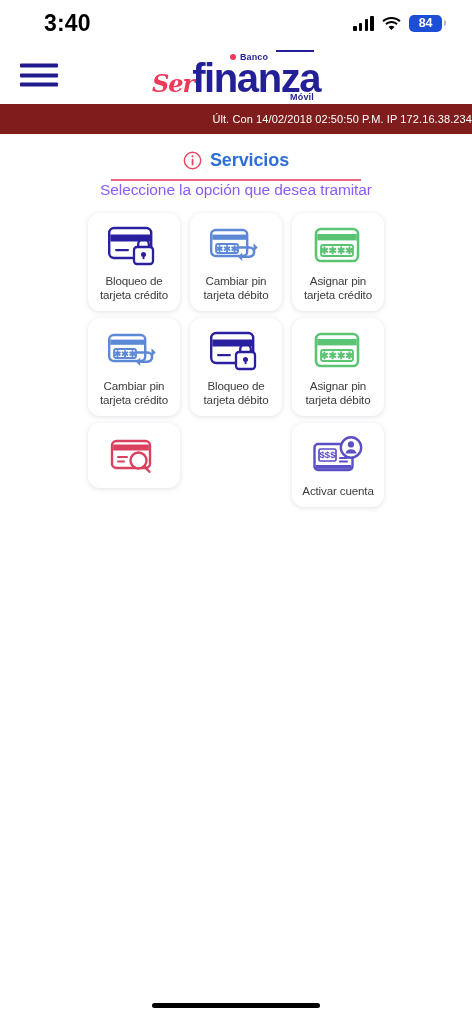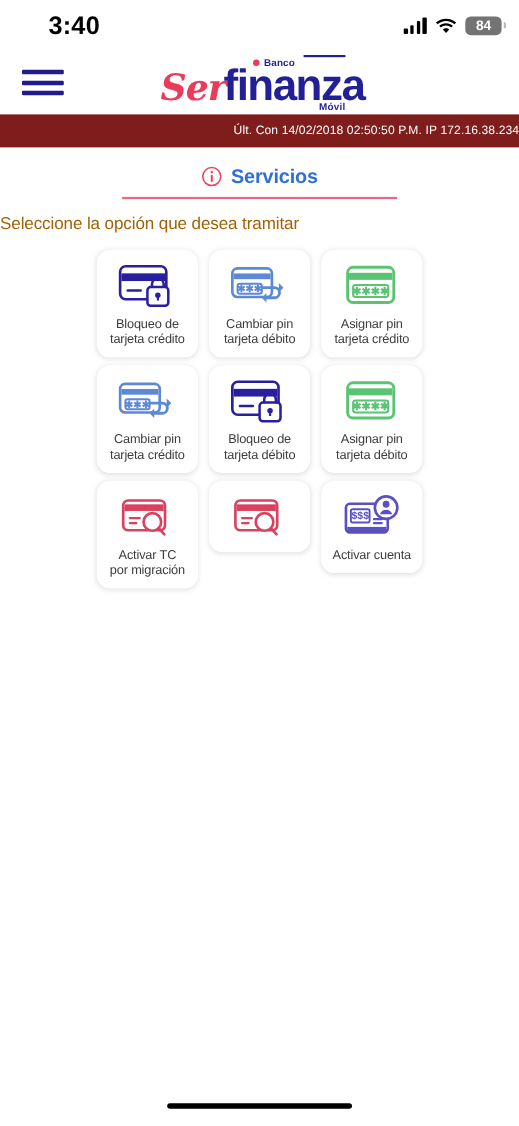--- a/index.html
+++ b/index.html
@@ -20,21 +20,21 @@
     display: flex;
     flex-direction: column;
   }
 
   
   .status-bar {
     height: 46px;
     display: flex;
     align-items: center;
     justify-content: space-between;
-    padding: 0 12px 0 44px;
+    padding: 0 26px 0 44px;
     flex: none;
   }
   .status-time {
     font-size: 23px;
     font-weight: 600;
     color: #000;
     letter-spacing: 0.2px;
   }
   .status-right {
     display: flex;
@@ -57,21 +57,21 @@
   .signal-bars i:nth-child(2) { height: 8px; }
   .signal-bars i:nth-child(3) { height: 11.5px; }
   .signal-bars i:nth-child(4) { height: 15px; }
 
   .battery {
     position: relative;
     display: flex;
     align-items: center;
   }
   .battery-body {
-    background: #737373;
+    background: #1d4ed8;
     border-radius: 5px;
     height: 17px;
     min-width: 33px;
     padding: 0 4px;
     display: flex;
     align-items: center;
     justify-content: center;
   }
   .battery-level {
     color: #fff;
@@ -126,21 +126,21 @@
     top: 8px;
     width: 100%;
     text-align: center;
     white-space: nowrap;
     line-height: 1;
   }
   .logo-ser {
     font-family: "DejaVu Serif", serif;
     font-style: italic;
     font-weight: 700;
-    font-size: 33px;
+    font-size: 24px;
     color: #ec3a5a;
     letter-spacing: -1px;
   }
   .logo-fin {
     font-family: "Liberation Sans", sans-serif;
     font-weight: 700;
     font-size: 40px;
     color: #231f96;
     letter-spacing: -1.4px;
     margin-left: -2px;
@@ -221,24 +221,23 @@
     color: #2f6fd8;
     letter-spacing: -0.1px;
   }
   .title-rule {
     width: 250px;
     height: 1.6px;
     background: #e8687f;
     margin: 8px auto 0 auto;
   }
   .section-sub {
-    text-align: left;
-    color: #a16207;
+    text-align: center;
+    color: #8b5cf6;
     font-size: 15.5px;
-    margin-top: 14px;
     letter-spacing: -0.1px;
   }
 
   
   .grid {
     margin-top: 14px;
     padding: 0 88px;
     display: flex;
     flex-direction: column;
     gap: 7px;
@@ -463,36 +462,20 @@
         <div class="tile-label">
           <div>Asignar pin</div>
           <div>tarjeta débito</div>
         </div>
       </div>
 
     </div>
 
     <div class="grid-row">
 
-      <div class="tile">
-        <div class="tile-icon">
-          <svg width="50" height="42" viewBox="0 0 50 42">
-            <rect x="3" y="6" width="38" height="27" rx="4.5" fill="#fff" stroke="#d9415e" stroke-width="2.4"></rect>
-            <rect x="4.2" y="9.5" width="35.6" height="6" fill="#d9415e"></rect>
-            <rect x="8" y="21" width="11" height="2" rx="1" fill="#d9415e"></rect>
-            <rect x="8" y="25.5" width="8" height="2" rx="1" fill="#d9415e"></rect>
-            <circle cx="29.5" cy="25.5" r="8" fill="#fff" stroke="#d9415e" stroke-width="2.4"></circle>
-            <path d="M35.4 31.4l5 5.4" stroke="#d9415e" stroke-width="2.4" stroke-linecap="round"></path>
-          </svg>
-        </div>
-        <div class="tile-label">
-          <div>Activar TC</div>
-          <div>por migración</div>
-        </div>
-      </div>
 
       <div class="tile">
         <div class="tile-icon">
           <svg width="50" height="42" viewBox="0 0 50 42">
             <rect x="3" y="6" width="38" height="27" rx="4.5" fill="#fff" stroke="#d9415e" stroke-width="2.4"></rect>
             <rect x="4.2" y="9.5" width="35.6" height="6" fill="#d9415e"></rect>
             <rect x="8" y="21" width="11" height="2" rx="1" fill="#d9415e"></rect>
             <rect x="8" y="25.5" width="8" height="2" rx="1" fill="#d9415e"></rect>
             <circle cx="29.5" cy="25.5" r="8" fill="#fff" stroke="#d9415e" stroke-width="2.4"></circle>
             <path d="M35.4 31.4l5 5.4" stroke="#d9415e" stroke-width="2.4" stroke-linecap="round"></path>

